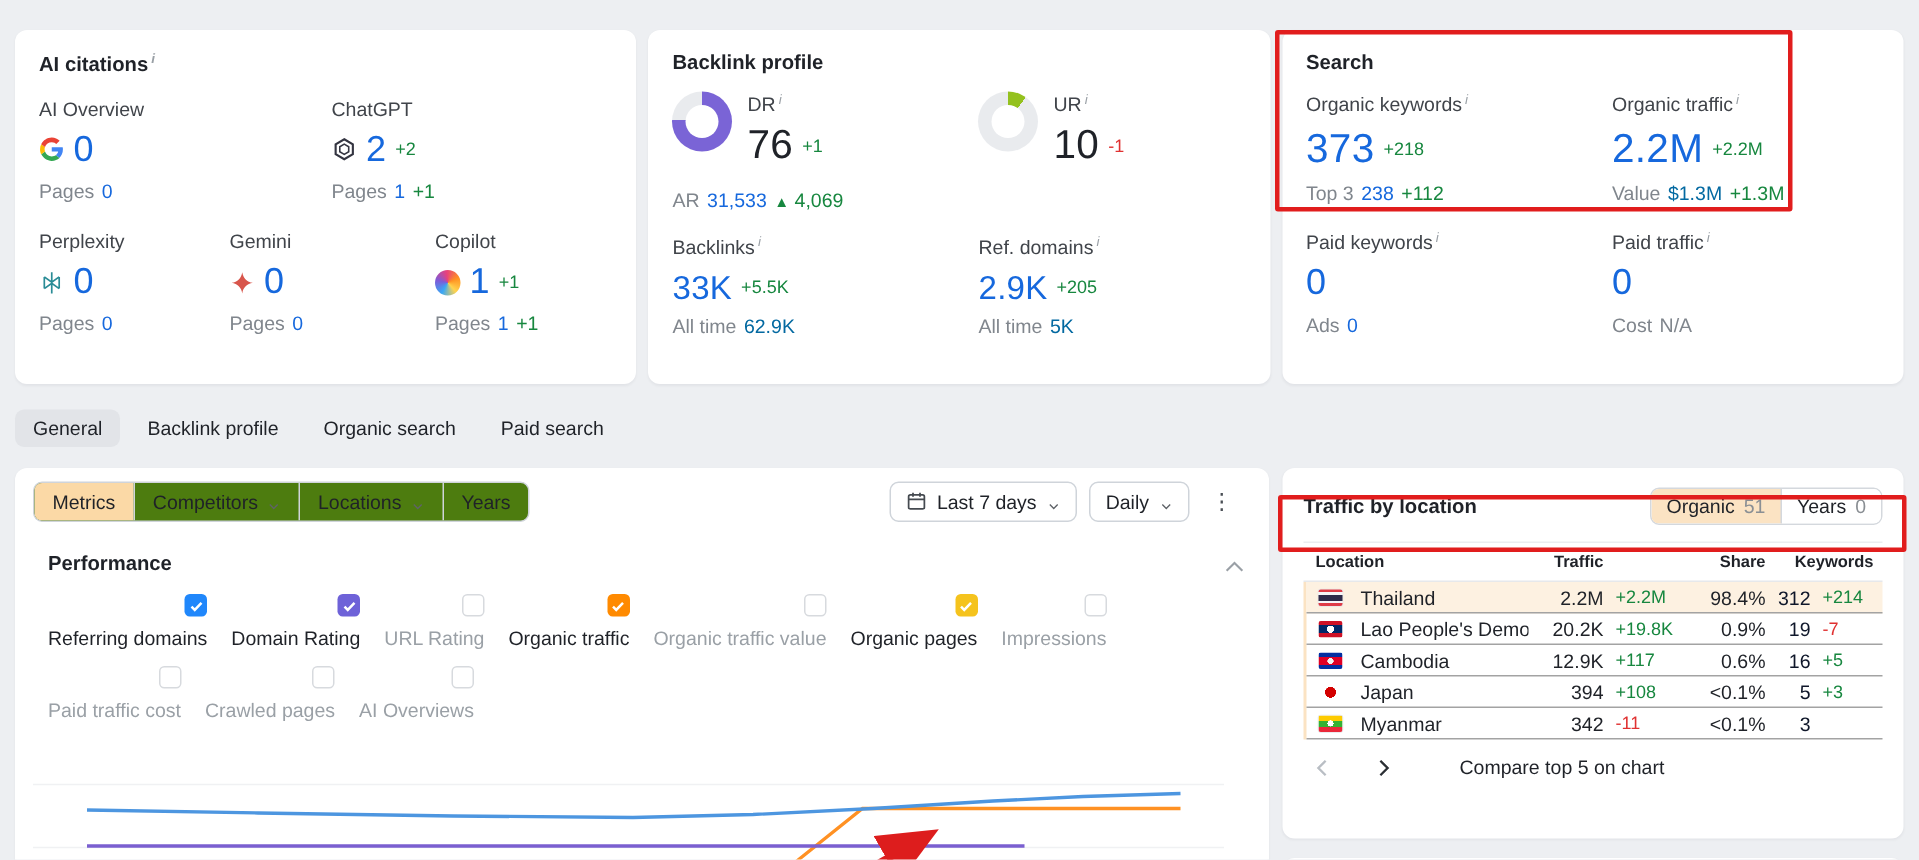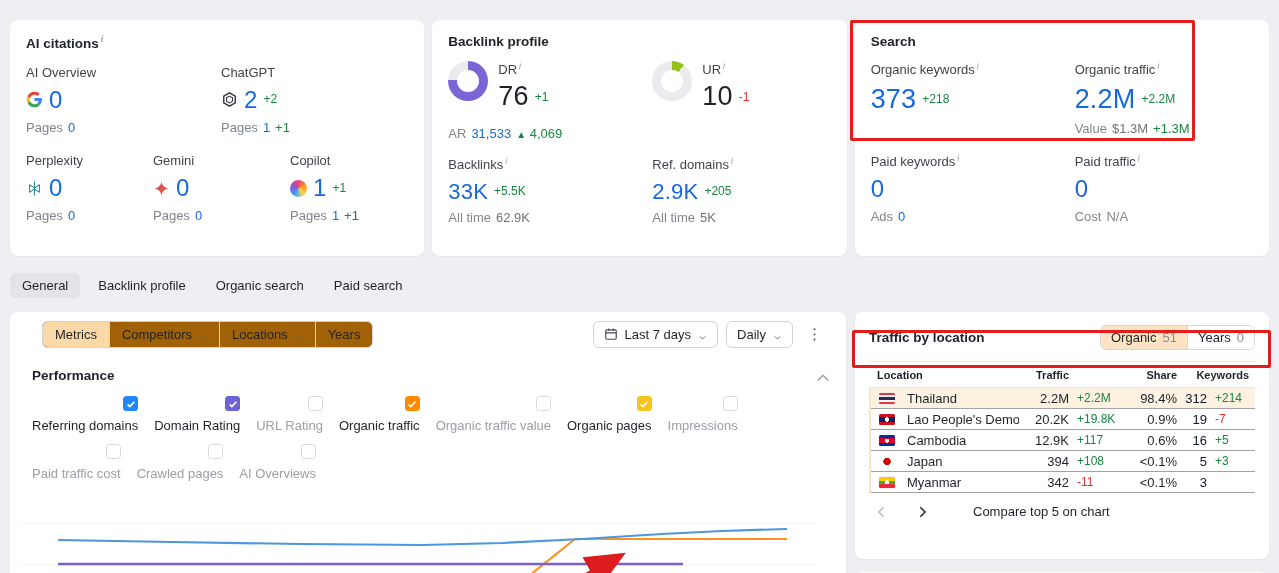--- a/index.html
+++ b/index.html
@@ -20,21 +20,21 @@
   .big { font-size:24px; color:#1668dd; letter-spacing:.2px; }
   .big.dark { color:#1f2228; font-size:27px; }
   .big.xl { font-size:27px; }
   .big.md { font-size:22px; }
   .delta { font-size:12px; }
   .green { color:#17873f; }
   .red { color:#e03131; }
   .gray { color:#80868d; }
   .blue { color:#1668dd; }
   .m-sub { font-size:13px; color:#80868d; display:flex; gap:5px; white-space:nowrap; }
-  .m-sub .dark { color:#737373; }
+  .m-sub .dark { color:#0369a1; }
 
   .ai-grid1 { display:grid; grid-template-columns:195px 1fr; margin-top:14px; }
   .ai-grid2 { display:grid; grid-template-columns:127px 137px 1fr; margin-top:17px; }
 
   .icon { display:inline-flex; width:17px; height:17px; flex:0 0 auto; }
   .icon svg { width:100%; height:100%; }
   .icon.copilot { border-radius:50%; background:conic-gradient(from 210deg,#39a8f5,#7e5bd8,#e8417c,#ff9322,#ffd34e,#39a8f5); }
 
   .bl-grid { display:grid; grid-template-columns:204px 1fr; margin-top:12px; row-gap:15px; }
   .donut-block { display:flex; gap:10px; }
@@ -49,21 +49,21 @@
   .tab { padding:5px 12px; border-radius:6px; color:#1f2228; cursor:pointer; }
   .tab.active { background:#e2e4e8; }
 
   
   .main-row { display:flex; gap:9px; margin:14px 10px 0; align-items:flex-start; }
   .chart-card { width:836px; height:400px; padding-top:8px; overflow:hidden; }
   .right-col { width:414px; display:flex; flex-direction:column; gap:13px; }
 
   
   .toolbar { display:flex; justify-content:space-between; align-items:center; padding:0 18px 0 12px; height:28px; }
-  .seg-group { display:flex; border:1px solid #cfd4da; border-radius:6px; overflow:hidden; background:#a16207;margin-left:20px; }
+  .seg-group { display:flex; border:1px solid #cfd4da; border-radius:6px; overflow:hidden; background:#4d7c0f; }
   .seg { padding:5px 12px; display:flex; align-items:center; gap:6px; border-left:1px solid #cfd4da; cursor:pointer; white-space:nowrap; }
   .seg:first-child { border-left:none; }
   .seg.active { background:#fbd9a6; }
   .tb-right { display:flex; align-items:center; gap:8px; }
   .btn { display:flex; align-items:center; gap:7px; border:1px solid #cfd4da; border-radius:6px; background:#fff; padding:5px 10px; cursor:pointer; white-space:nowrap; }
   .chev { display:inline-block; width:9px; height:9px; }
   .chev svg { width:9px; height:9px; }
   .kebab { font-size:15px; color:#4a4f55; padding:0 6px; cursor:pointer; letter-spacing:0; }
 
   
@@ -274,20 +274,25 @@
 
   <div class="card">
     <div class="card-title">Search</div>
     <div class="bl-grid">
       <div class="metric">
         <div class="m-label"><span>Organic keywords</span><sup class="info">i</sup></div>
         <div class="m-value">
             <span class="big xl">373</span>
             <span class="delta green">+218</span>
           </div>
+        <div class="m-sub">
+            <span>Top 3</span>
+            <span class="blue">238</span>
+            <span class="green">+112</span>
+          </div>
       </div>
       <div class="metric">
         <div class="m-label"><span>Organic traffic</span><sup class="info">i</sup></div>
         <div class="m-value">
             <span class="big xl">2.2M</span>
             <span class="delta green">+2.2M</span>
           </div>
         <div class="m-sub">
             <span>Value</span>
             <span class="dark">$1.3M</span>

